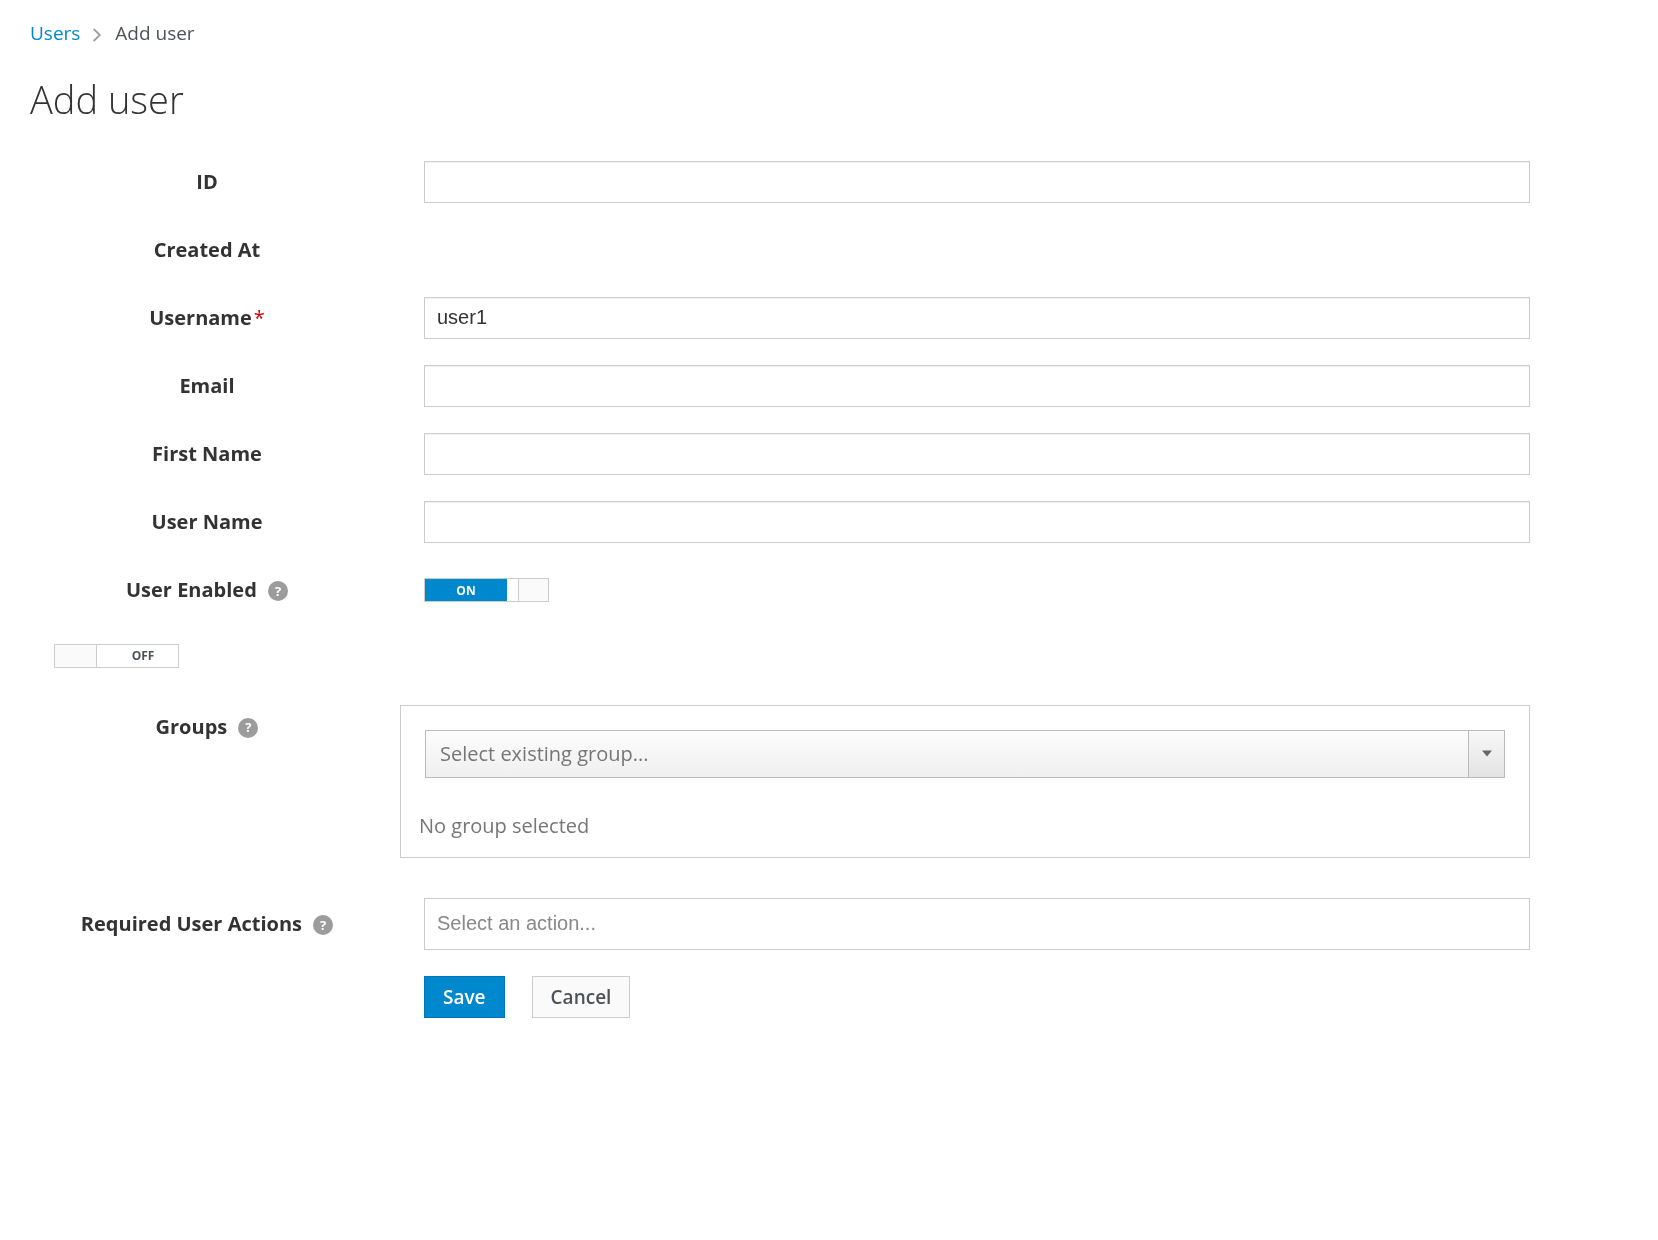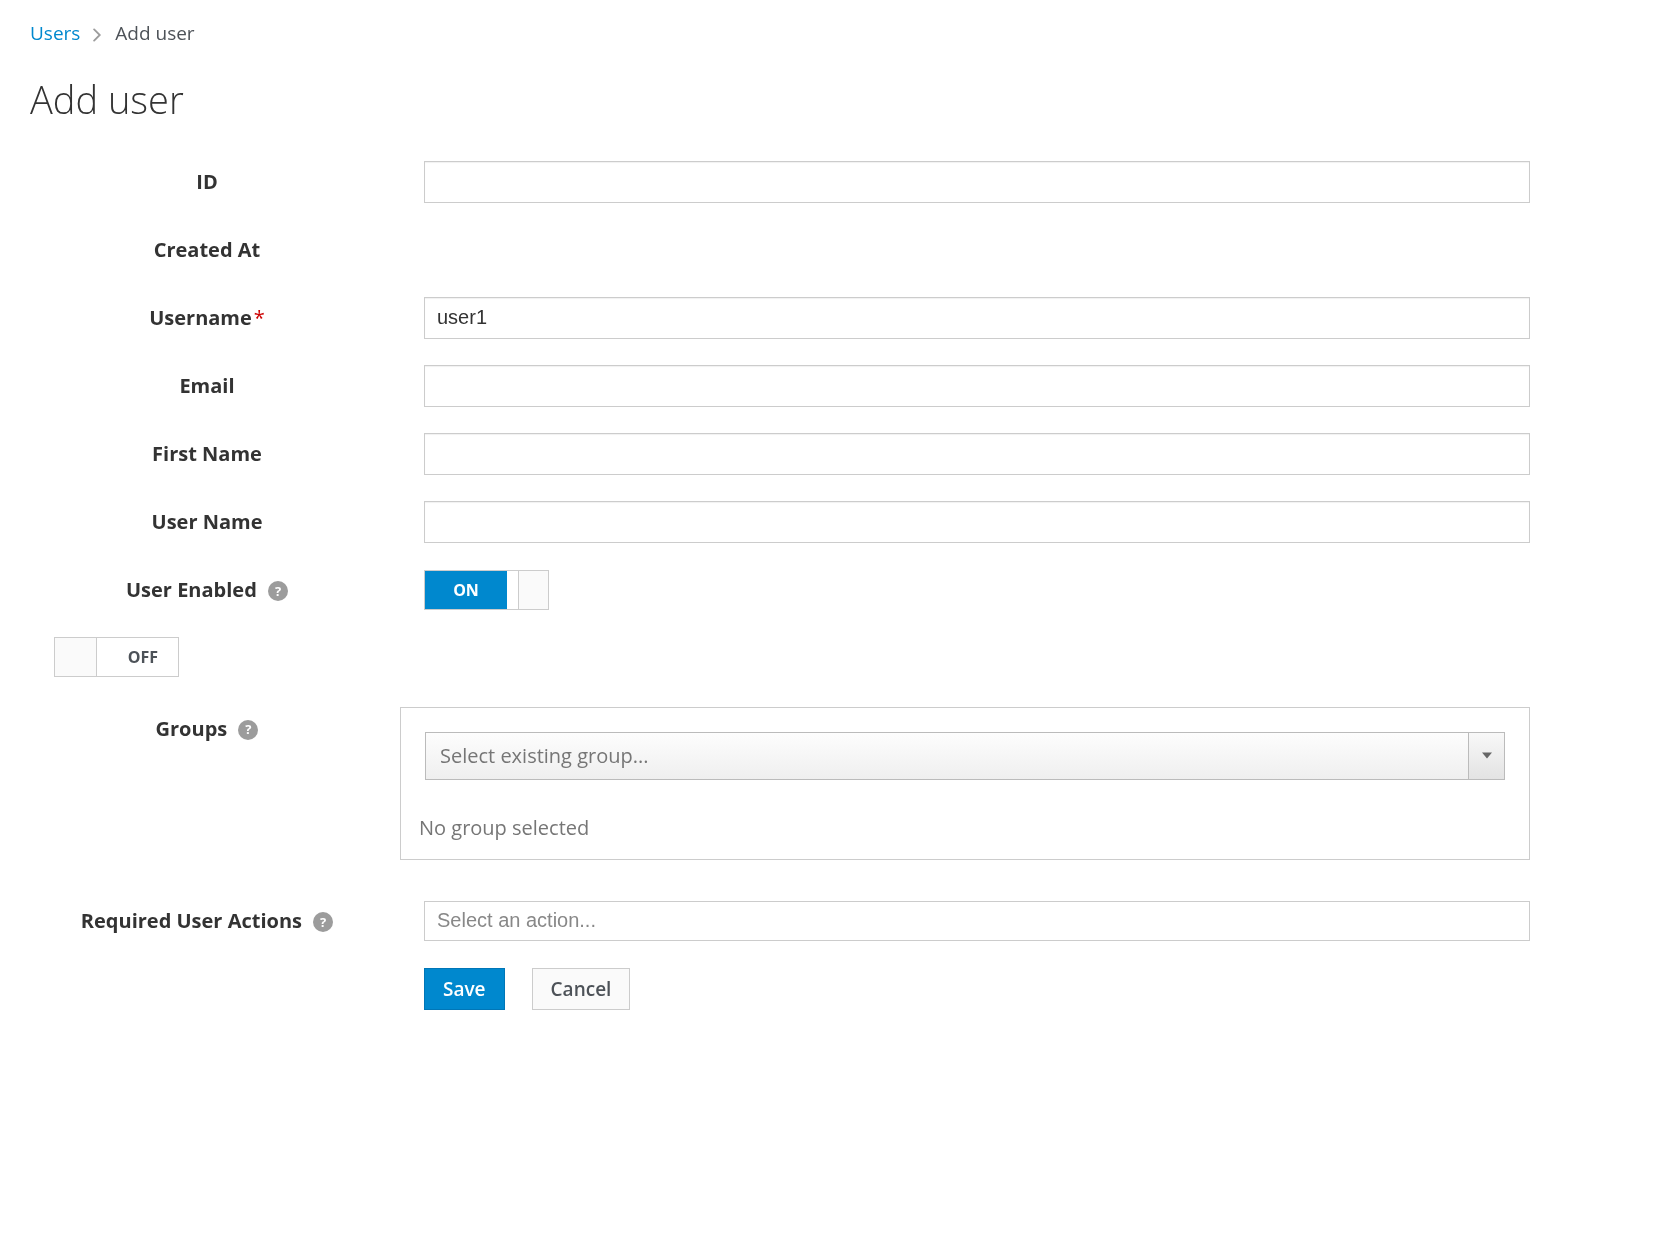--- a/index.html
+++ b/index.html
@@ -97,25 +97,25 @@
     margin-left: 6px;
     vertical-align: middle;
     line-height: 1;
     position: relative;
     top:-1px;
   }
   
   .toggle {
     display: inline-flex;
     border: 1px solid #ccc;
-    height: 40px;
+    height: 24px;
     width: 125px;
     user-select: none;
     font-weight: 700;
-    font-size: 16px;
+    font-size: 12px;
     gap: 11px;
   }
   .toggle .seg {
     display: flex;
     align-items: center;
     justify-content: center;
   }
   .toggle.on .seg.on-part {
     background: #0088ce;
     color: #fff;
@@ -163,21 +163,21 @@
     color: #555;
   }
   .groups-empty {
     padding: 10px 18px 18px 18px;
     color: #767676;
     font-size: 20px;
   }
   
   .rua-input {
     width: 100%;
-    height: 40px;
+    height: 52px;
     border: 1px solid #ccc;
     padding: 4px 12px;
     font-size: 20px;
     color: #999;
     background: #fff;
   }
   .rua-input::placeholder { color: #888; }
   
   .btn-row { display: flex; gap: 27px; }
   .btn {

